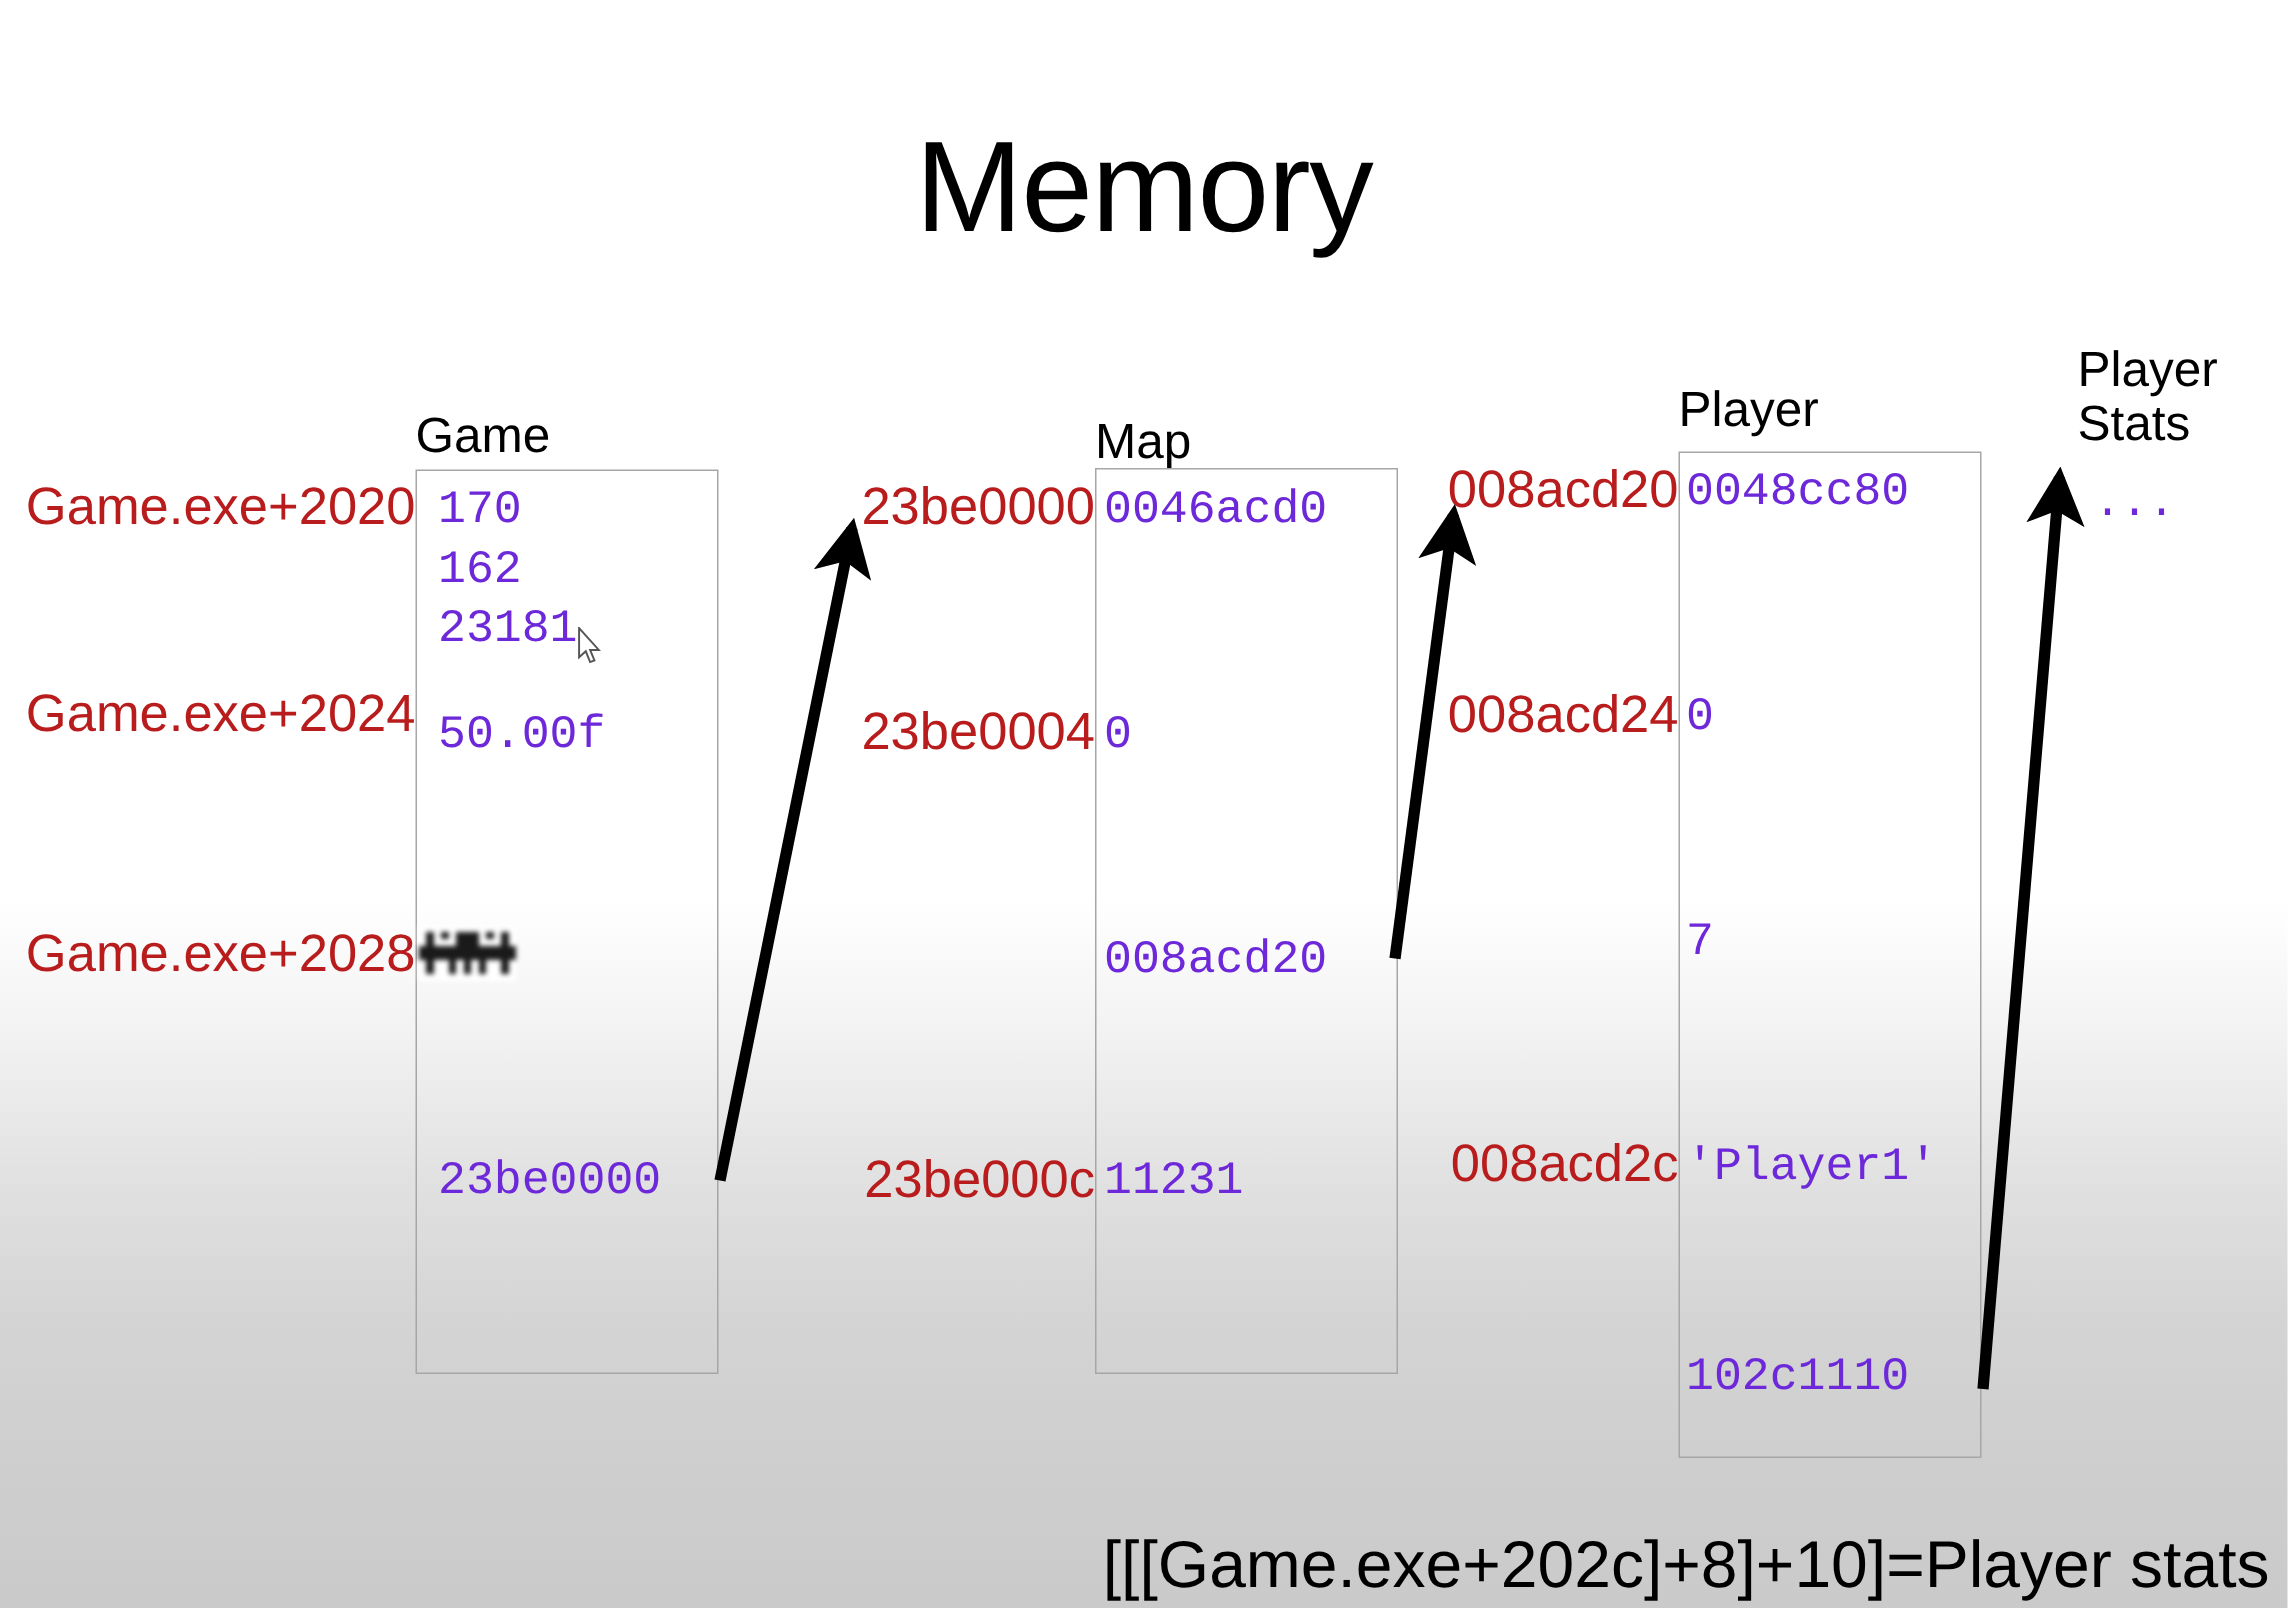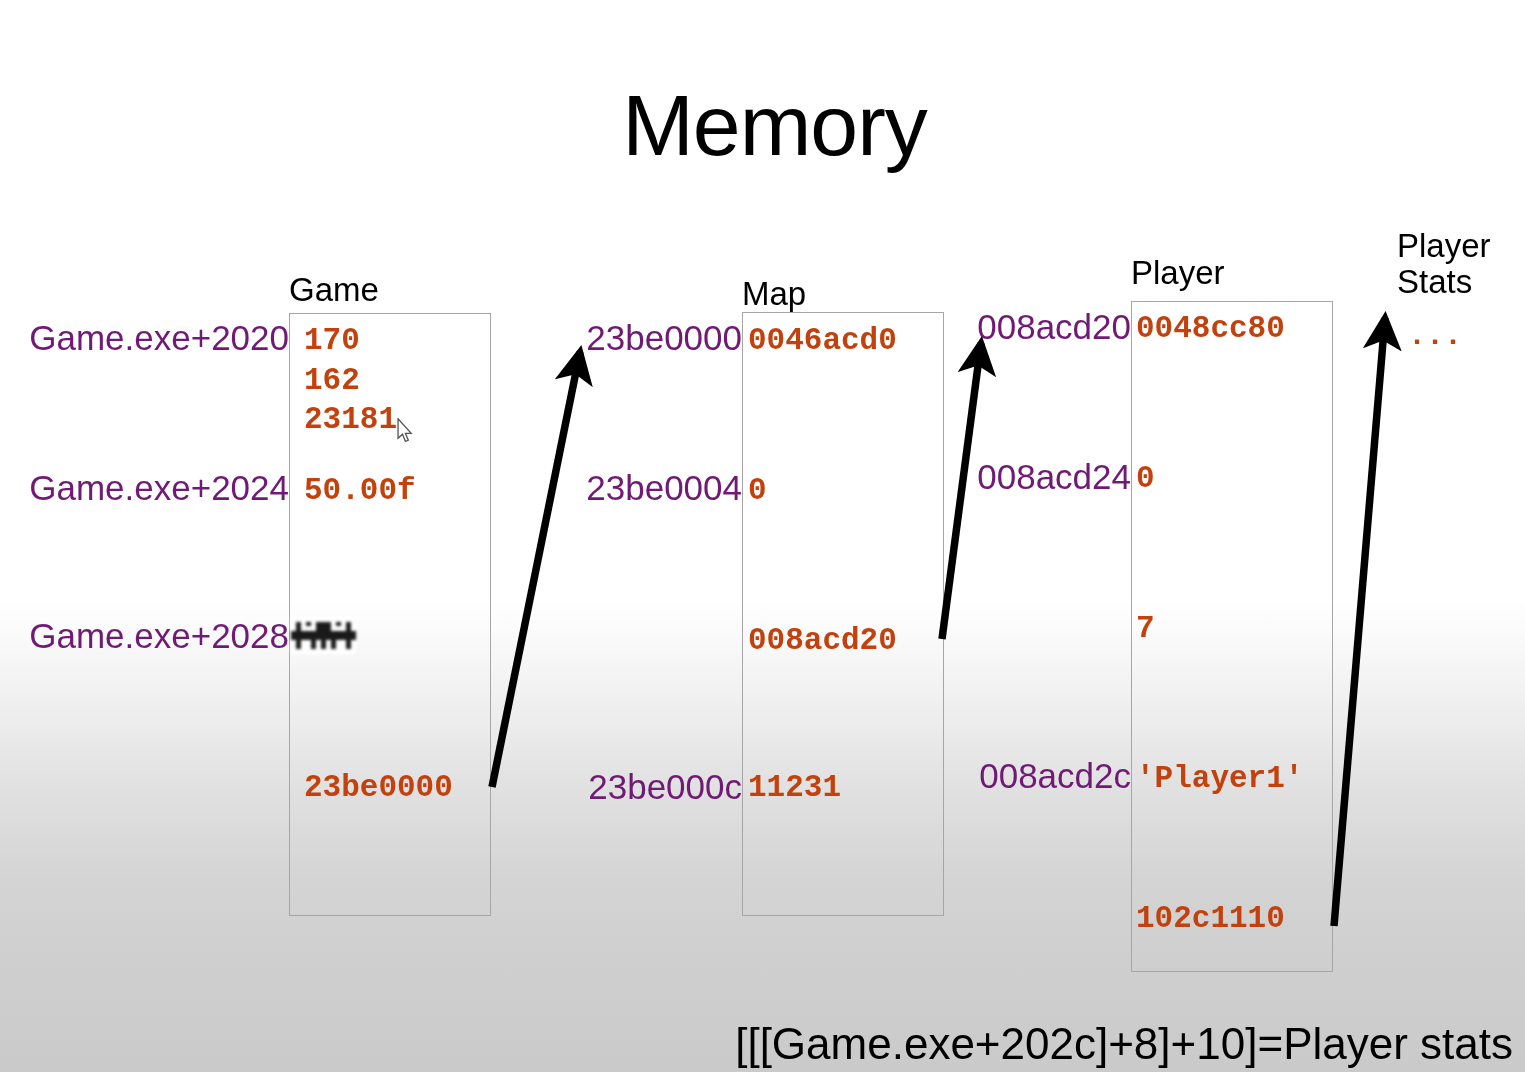--- a/index.html
+++ b/index.html
@@ -19,21 +19,20 @@
         #f2f2f2 690px,
         #e2e2e2 780px,
         #d4d4d4 880px,
         #cfcfcf 960px,
         #cacaca 1072px);
   }
 
   .slide {
     position: absolute;
     inset: 0;
-    margin-left: 12px;
   }
 
   
   #title {
     position: absolute;
     left: 0;
     top: 82px;
     width: 1525px;
     text-align: center;
     font-size: 86px;
@@ -64,38 +63,37 @@
     background: transparent;
   }
   #box-game   { left: 277px; top: 313px; width: 202px; height: 603px; }
   #box-map    { left: 730px; top: 312px; width: 202px; height: 604px; }
   #box-player { left: 1119px; top: 301px; width: 202px; height: 671px; }
 
   
   .addr {
     position: absolute;
     font-size: 35px;
-    color: #701a75;
+    color: #b91c1c;
     text-align: right;
     white-space: nowrap;
     line-height: 1;
   }
   .addr.game   { width: 277px; left: 0px; }
   .addr.map    { width: 730px; left: 0px; }
   .addr.player { width: 1119px; left: 0px; }
 
   
   .val {
     position: absolute;
     font-family: "Liberation Mono", "DejaVu Sans Mono", monospace;
     font-size: 31px;
-    color: #c2410c;
+    color: #6d28d9;
     white-space: nowrap;
     line-height: 1.22;
-    font-weight: bold;
   }
 
   
   #sprite {
     position: absolute;
     left: 279px;
     top: 617px;
     width: 65px;
     height: 37px;
     filter: blur(1.6px);
@@ -134,21 +132,21 @@
 <body>
 
 <div class="slide">
 
   <div id="title">Memory</div>
 
   <div id="head-game" class="col-head">Game</div>
   <div id="box-game" class="mem-box"></div>
 
   <div class="addr game" style="top:320px">Game.exe+2020</div>
-  <div class="addr game" style="top:470px">Game.exe+2024</div>
+  <div class="addr game" style="top:458px">Game.exe+2024</div>
   <div class="addr game" style="top:618px">Game.exe+2028</div>
 
   <div class="val" style="left:292px; top:322px">170</div>
   <div class="val" style="left:292px; top:362px">162</div>
   <div class="val" style="left:292px; top:401px">23181</div>
   <div class="val" style="left:292px; top:472px">50.00f</div>
   <div class="val" style="left:292px; top:769px">23be0000</div>
 
   <svg id="sprite" viewBox="0 0 13 8" preserveAspectRatio="none" shape-rendering="crispEdges">
     <rect x="0" y="0" width="13" height="8" fill="#ffffff"></rect>

